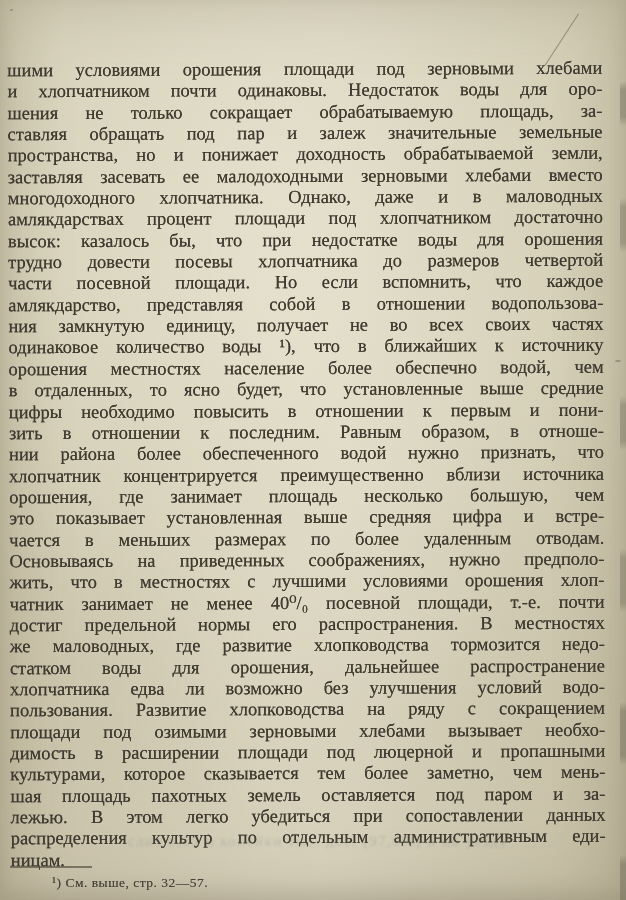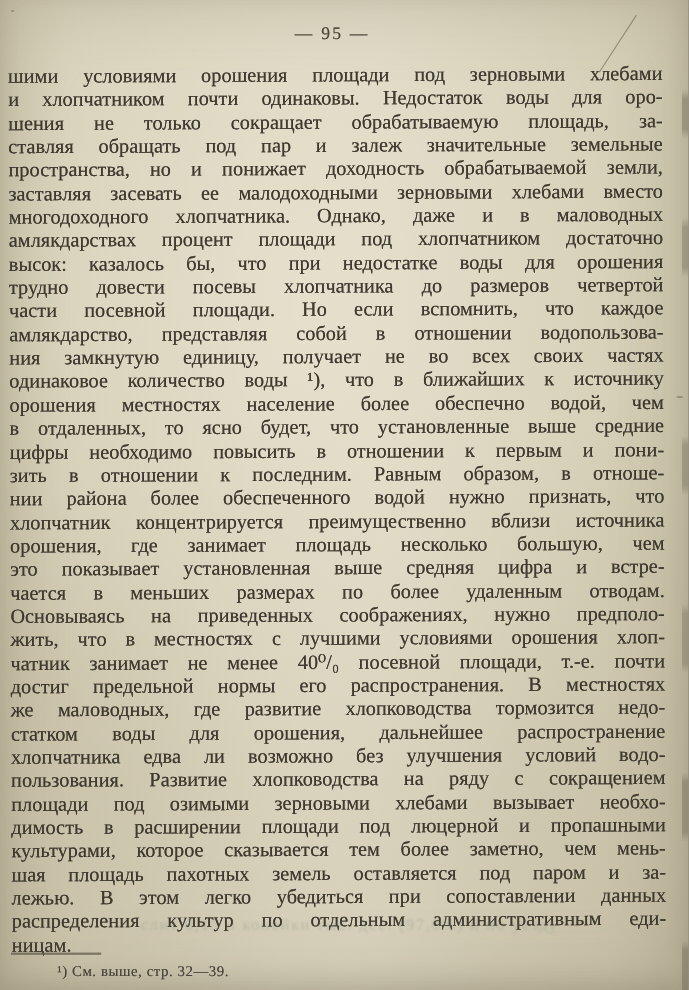--- a/index.html
+++ b/index.html
@@ -85,21 +85,20 @@
   .speck{position:absolute;background:rgba(85,78,63,0.4);border-radius:50%;}
   .speck.s1{top:9px;left:10px;width:3px;height:2px;}
   .speck.s2{top:360px;right:5px;width:6px;height:2px;}
 </style>
 </head>
 <body>
 
 <div class="page">
   <div class="vignette"></div>
 
-  <div class="page-number">— 95 —</div>
 
   <div class="crease-line"></div>
 
   <div class="textblock">
       <div class="line">шими условиями орошения площади под зерновыми хлебами</div>
       <div class="line">и хлопчатником почти одинаковы. Недостаток воды для оро-</div>
       <div class="line">шения не только сокращает обрабатываемую площадь, за-</div>
       <div class="line">ставляя обращать под пар и залеж значительные земельные</div>
       <div class="line">пространства, но и понижает доходность обрабатываемой земли,</div>
       <div class="line">заставляя засевать ее малодоходными зерновыми хлебами вместо</div>
@@ -133,18 +132,18 @@
       <div class="line">культурами, которое сказывается тем более заметно, чем мень-</div>
       <div class="line">шая площадь пахотных земель оставляется под паром и за-</div>
       <div class="line">лежью. В этом легко убедиться при сопоставлении данных</div>
       <div class="line">распределения культур по отдельным административным еди-</div>
       <div class="line">ницам.</div>
     </div>
 
   <div class="ghost g1">слит 0,15 и копейки тыс. дес. (97,0%) и по уезду</div>
 
   <div class="footnote-rule"></div>
-  <div class="footnote">¹) См. выше, стр. 32—39.</div>
+  <div class="footnote">¹) См. выше, стр. 32—57.</div>
 
   <div class="edge-marks"></div>
   <div class="speck s1"></div>
   <div class="speck s2"></div>
 </div>
 
 </body></html>

